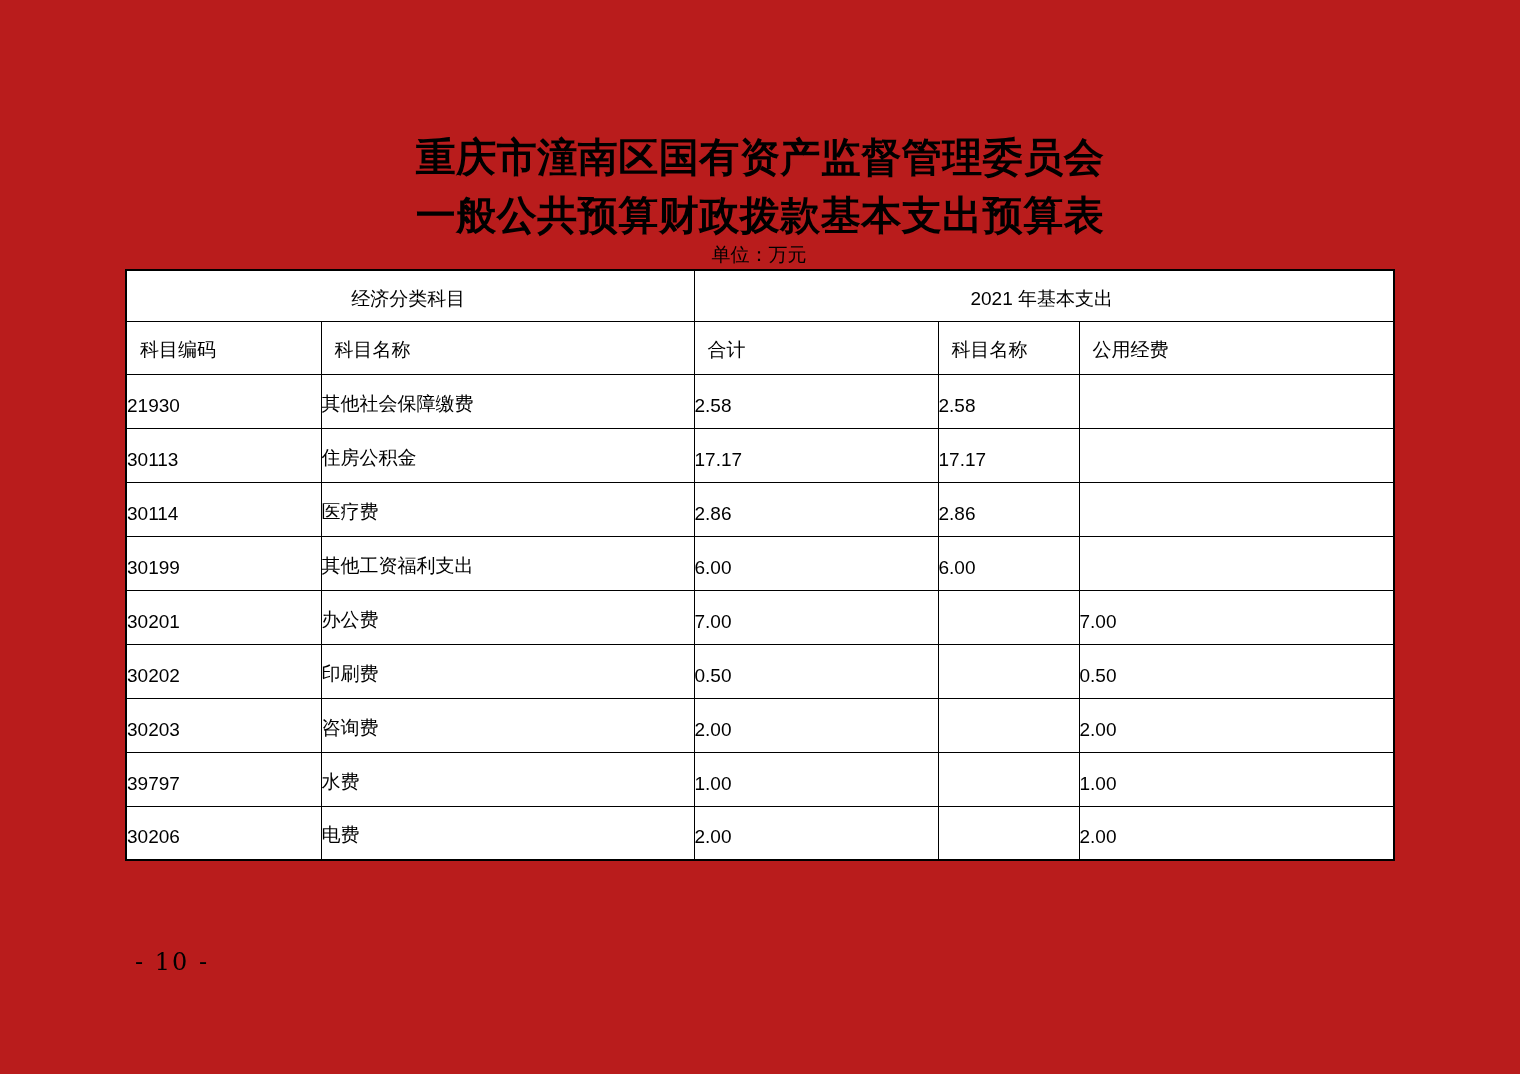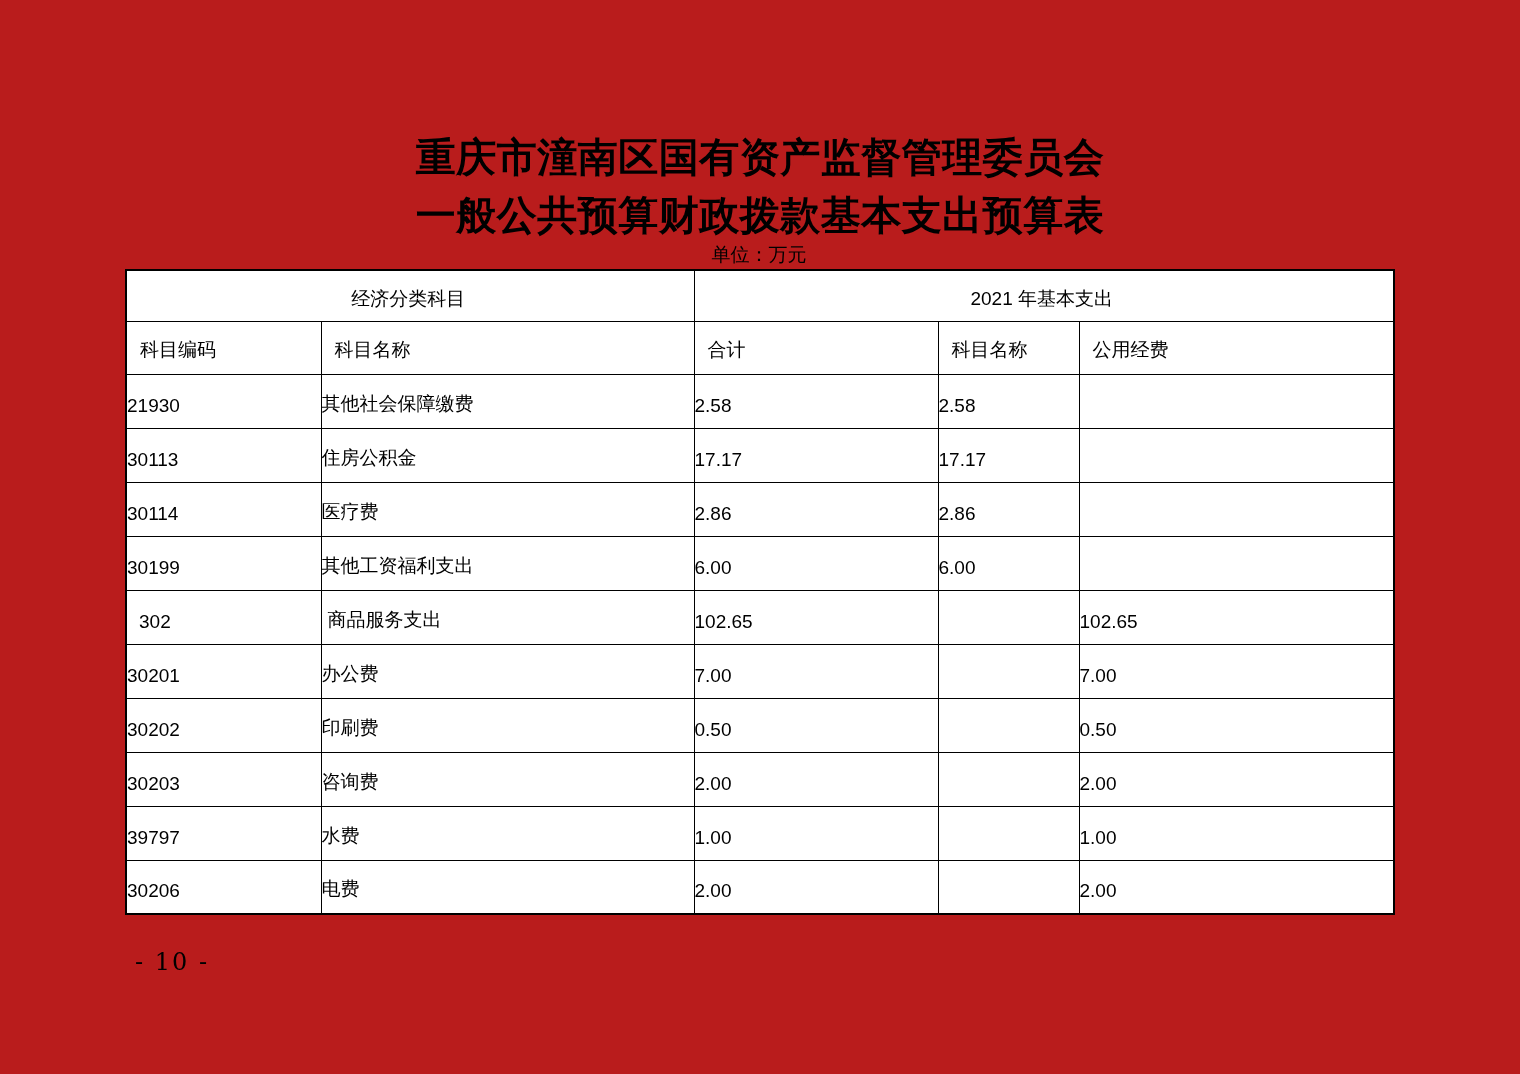--- a/index.html
+++ b/index.html
@@ -136,27 +136,20 @@
     </tr>
 
     <tr class="level-2">
       <td class="code">30199</td>
       <td class="name">其他工资福利支出</td>
       <td class="val">6.00</td>
       <td class="val">6.00</td>
       <td class="val"></td>
     </tr>
 
-    <tr class="level-1">
-      <td class="code">302</td>
-      <td class="name">商品服务支出</td>
-      <td class="val">102.65</td>
-      <td class="val"></td>
-      <td class="val">102.65</td>
-    </tr>
 
     <tr class="level-2">
       <td class="code">30201</td>
       <td class="name">办公费</td>
       <td class="val">7.00</td>
       <td class="val"></td>
       <td class="val">7.00</td>
     </tr>
 
     <tr class="level-2">

